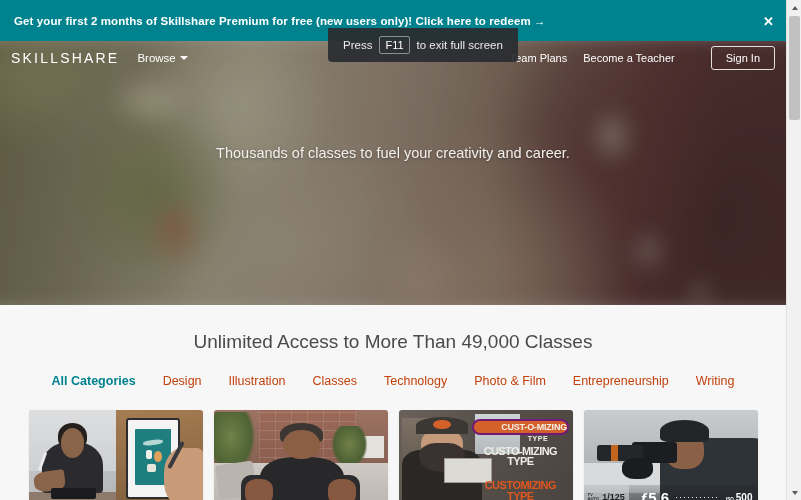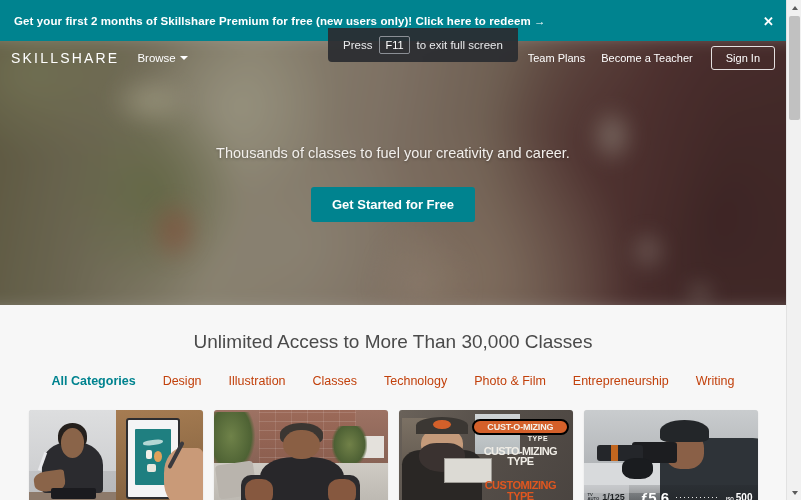--- a/index.html
+++ b/index.html
@@ -89,21 +89,21 @@
   .chev { display:inline-block; width:0;height:0;
     border-left:4px solid transparent; border-right:4px solid transparent;
     border-top:4.5px solid #ffffff; }
   .nav-right {
     margin-left:auto; display:flex; align-items:center; gap:16px;
   }
   .nav-link { font-size:11px; color:#ffffff; cursor:pointer; white-space:nowrap; }
   .signin {
     border:1px solid rgba(255,255,255,.85); color:#fff; background:transparent;
     font-family:inherit; font-size:11px; padding:5px 14px; border-radius:3px;
-    cursor:pointer; margin-left:2px;
+    cursor:pointer; margin-left:20px;
   }
 
   
   .fs-toast {
     position:absolute; left:328px; top:28px; z-index:9;
     background:rgba(42,44,48,.93); color:#e9eaec;
     border-radius:0 0 4px 4px;
     display:flex; align-items:center; gap:7px;
     padding:8px 15px; font-size:11.5px;
   }
@@ -217,22 +217,22 @@
   .c3-beard { position:absolute; left:12%; top:33%; width:26%; height:30%;
     background:#3a3230; border-radius:40% 40% 52% 52%; }
   .c3-cap { position:absolute; left:10%; top:7%; width:30%; height:17%;
     background:#3b3733; border-radius:50% 50% 0 0; }
   .c3-capbadge { position:absolute; left:20%; top:10%; width:10%; height:9%;
     background:#d4602a; border-radius:50%; }
   .c3-print { position:absolute; left:26%; bottom:26%; width:28%; height:26%;
     background:#dcdad4; border:1px solid #9e9b95; }
   .c3-type1 {
     position:absolute; right:2%; top:9%; width:56%;
-    text-align:center; font-size:9px; font-weight:bold; color:#f4f1ea;
-    background:#d4602a; border:2px solid #000000; border-radius:13px;
+    text-align:right; font-size:9px; font-weight:bold; color:#f4f1ea;
+    background:#d4602a; border:2px solid #701a75; border-radius:13px;
     padding:1px 0; letter-spacing:-.2px;
   }
   .c3-type1b { position:absolute; right:14%; top:25%; font-size:7px;
     font-weight:bold; color:#f4f1ea; letter-spacing:.5px; }
   .c3-type2 {
     position:absolute; right:6%; top:36%; width:48%;
     text-align:center; font-size:11px; font-weight:bold; color:#f0ede6;
     line-height:.95; letter-spacing:-.6px;
   }
   .c3-type3 {
@@ -327,32 +327,31 @@
         </div>
         <div class="nav-right">
           <span class="nav-link">Team Plans</span>
           <span class="nav-link">Become a Teacher</span>
           <button class="signin">Sign In</button>
         </div>
       </div>
 
       <div class="hero-inner">
         <div class="hero-sub">Thousands of classes to fuel your creativity and career.</div>
-        <button class="hero-cta">Get Started for Free</button>
       </div>
     </div>
 
     <div class="fs-toast">
       <span>Press</span>
       <span class="fs-key">F11</span>
       <span>to exit full screen</span>
     </div>
 
     <div class="section">
-      <div class="section-title">Unlimited Access to More Than 30,000 Classes</div>
+      <div class="section-title">Unlimited Access to More Than 49,000 Classes</div>
 
       <div class="tabs">
         <span class="tab active">All Categories</span>
         <span class="tab">Design</span>
         <span class="tab">Illustration</span>
         <span class="tab">Classes</span>
         <span class="tab">Technology</span>
         <span class="tab">Photo &amp; Film</span>
         <span class="tab">Entrepreneurship</span>
         <span class="tab">Writing</span>

